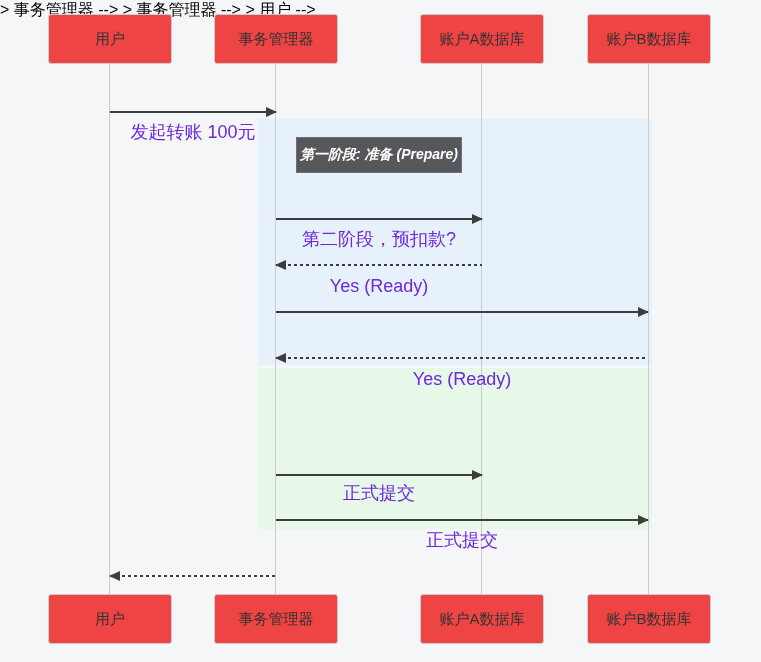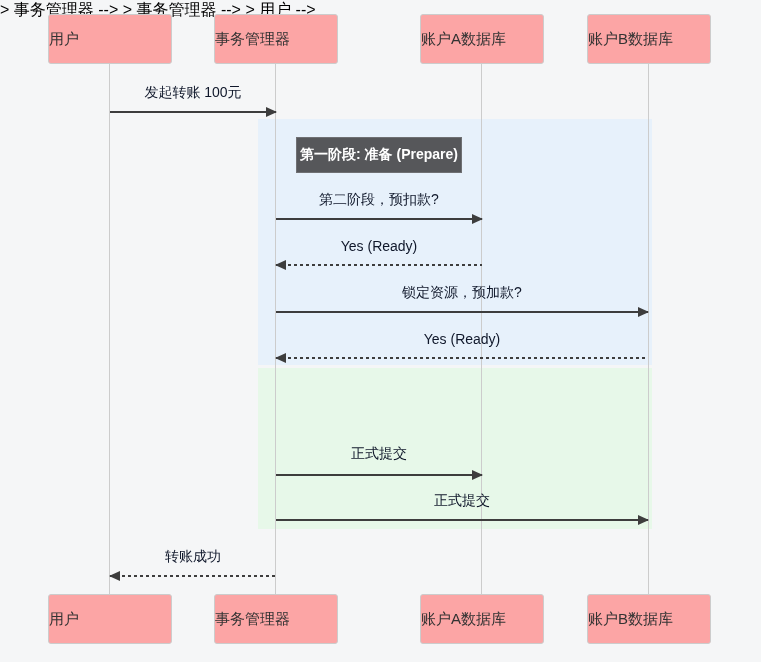--- a/index.html
+++ b/index.html
@@ -15,37 +15,39 @@
   }
   
   .region{position:absolute;left:258px;width:394px;}
   .region.phase1{top:119px;height:246px;background:#e7f1fb;}
   .region.phase2{top:368px;height:161px;background:#e7f8e9;}
   
   .lifeline{position:absolute;top:64px;width:1px;height:530px;background:#cccccc;}
   
   .actor{
     position:absolute;width:122px;height:48px;
-    background:#fca5a5;border:1px solid #cccccc;border-radius:3px;
-    display:flex;align-items:center;
+    background:#ef4444;border:1px solid #cccccc;border-radius:3px;
+    display:flex;align-items:center;justify-content:center;
     font-size:15px;color:#333333;
   }
   
   .phase-label{
     position:absolute;left:296px;width:164px;height:34px;
     background:#56575a;border:1px solid #6f7073;
     color:#ffffff;font-size:14px;font-weight:bold;
     display:flex;align-items:center;justify-content:center;
     white-space:nowrap;
+    font-style:italic;
   }
   
   .msg{
     position:absolute;height:18px;line-height:18px;
-    text-align:center;font-size:14px;color:#0f172a;
+    text-align:center;font-size:18px;color:#6d28d9;
     white-space:nowrap;
+    margin-top:40px;
   }
   
   .arrow{position:absolute;height:2px;}
   .arrow.solid{background:#3d3d3d;}
   .arrow.dashed{background:repeating-linear-gradient(90deg,#3d3d3d 0 3px,transparent 3px 6px);}
   .head{position:absolute;width:0;height:0;border-top:5px solid transparent;border-bottom:5px solid transparent;}
   .head.right{right:-1px;top:-4px;border-left:11px solid #3d3d3d;}
   .head.left{left:-1px;top:-4px;border-right:11px solid #3d3d3d;}
 </style>
 </head>
@@ -106,21 +108,20 @@
       <span class="head right"></span>
     </div>
 
   &gt; 事务管理器 --&gt;
   <div class="msg" style="left:276px;width:206px;top:237px">Yes (Ready)</div>
   <div class="arrow dashed" style="left:276px;width:206px;top:264px">
       <span class="head left"></span>
     </div>
 
   
-  <div class="msg" style="left:276px;width:372px;top:283px">锁定资源，预加款?</div>
   <div class="arrow solid" style="left:276px;width:372px;top:311px">
       <span class="head right"></span>
     </div>
 
   &gt; 事务管理器 --&gt;
   <div class="msg" style="left:276px;width:372px;top:330px">Yes (Ready)</div>
   <div class="arrow dashed" style="left:276px;width:372px;top:357px">
       <span class="head left"></span>
     </div>
 
@@ -130,18 +131,17 @@
       <span class="head right"></span>
     </div>
 
   
   <div class="msg" style="left:276px;width:372px;top:491px">正式提交</div>
   <div class="arrow solid" style="left:276px;width:372px;top:519px">
       <span class="head right"></span>
     </div>
 
   &gt; 用户 --&gt;
-  <div class="msg" style="left:110px;width:166px;top:547px">转账成功</div>
   <div class="arrow dashed" style="left:110px;width:166px;top:575px">
       <span class="head left"></span>
     </div>
 
 </div>
 
 </body></html>

